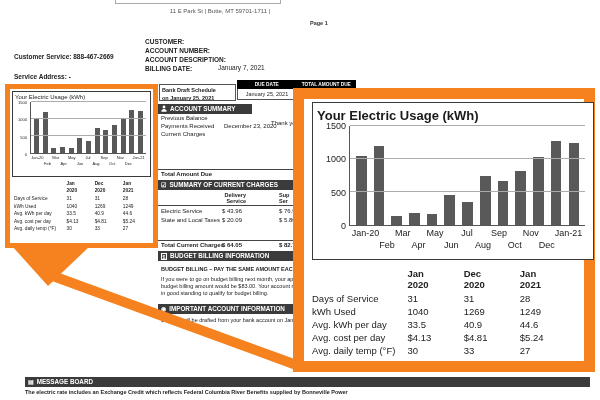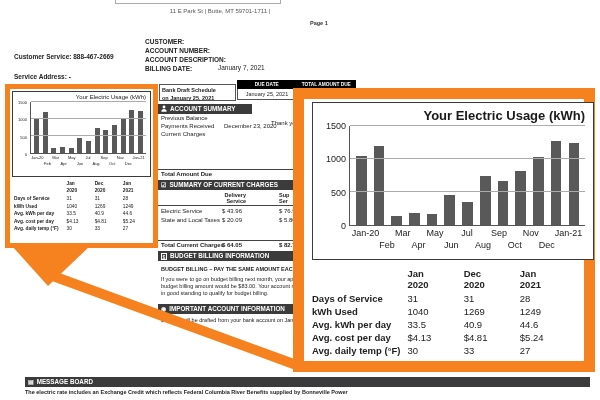--- a/index.html
+++ b/index.html
@@ -40,21 +40,21 @@
 
   .para { position:absolute; font-size:5.5px; line-height:7px; white-space:nowrap; }
 
   
   .connector-svg { position:absolute; left:0; top:0; z-index:4; pointer-events:none; }
   .callout-sm { position:absolute; left:5px; top:84px; width:153px; height:164px; background:#fff; border:5px solid #F5821F; z-index:5; padding:2px 2px; }
   .callout-lg { position:absolute; left:293px; top:88px; width:302px; height:284px; background:#fff; border:11px solid #F5821F; z-index:6; padding:3px 8px; }
 
   
   .chart-panel { background:#fff; border:1px solid #3a3a3a; }
-  .chart-title { text-align:right; color:#1a1a1a; }
+  .chart-title { text-align:left; color:#1a1a1a; }
   .chart-body { display:flex; }
   .y-axis { position:relative; }
   .ytick { position:absolute; right:3px; transform:translateY(50%); color:#222; }
   .plot { position:relative; flex:1; border-left:1px solid #555; border-bottom:1px solid #555; }
   .gridline { position:absolute; left:0; right:0; height:0; border-top:1px solid #ababab; }
   .bars { position:absolute; left:0; right:0; top:0; bottom:0; display:flex; align-items:flex-end; padding:0 1%; }
   .bcol { flex:1; display:flex; justify-content:center; align-items:flex-end; height:100%; }
   .bar { width:60%; background:#595959; }
   .x-labels { display:flex; padding:0 1%; }
   .xcol { flex:1; text-align:center; position:relative; }
@@ -76,21 +76,21 @@
   .chart-sm .chart-body { height:52px; }
   .chart-sm .y-axis { width:15px; }
   .chart-sm .ytick { font-size:4px; }
   .chart-sm .x-labels { margin-left:15px; font-size:4px; margin-top:1px; }
   .chart-sm .xcol { height:13px; }
   .chart-sm .xcol span.row2 { margin-top:6px; }
 
   
   .ut { display:block; }
   .ut-row { display:flex; }
-  .ut-label { font-weight:bold; }
+  .ut-label { font-weight:normal; }
   .ut-head .ut-val { font-weight:bold; }
 
   .ut-lg { margin-top:8px; font-size:9.5px; }
   .ut-lg .ut-row { line-height:13px; }
   .ut-lg .ut-head { line-height:11px; margin-bottom:2px; }
   .ut-lg .ut-label { width:102px; }
   .ut-lg .ut-val { width:60px; }
 
   .ut-sm { margin-top:4px; font-size:4.8px; padding-left:2px; }
   .ut-sm .ut-row { line-height:7.5px; }

